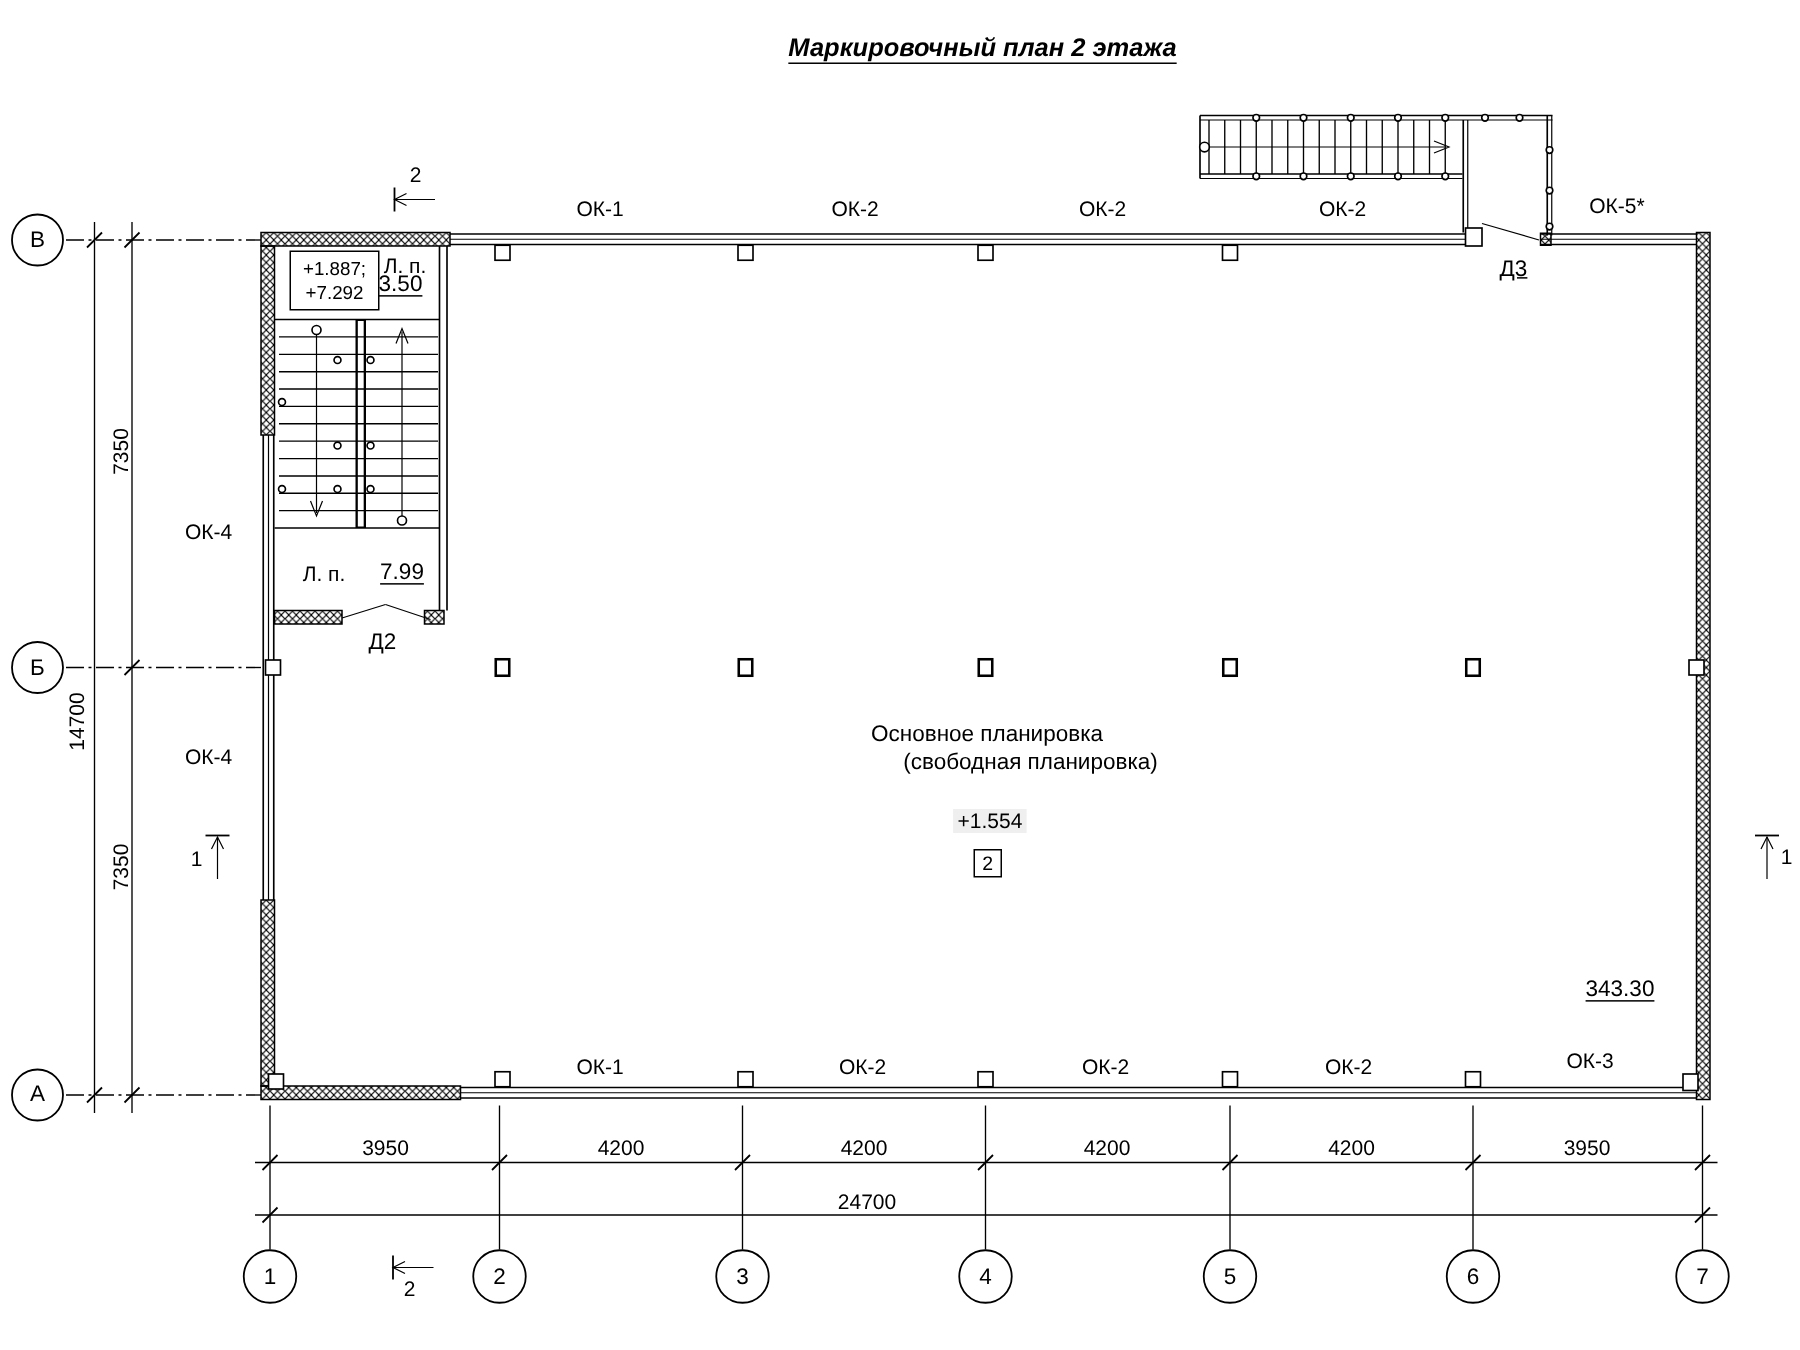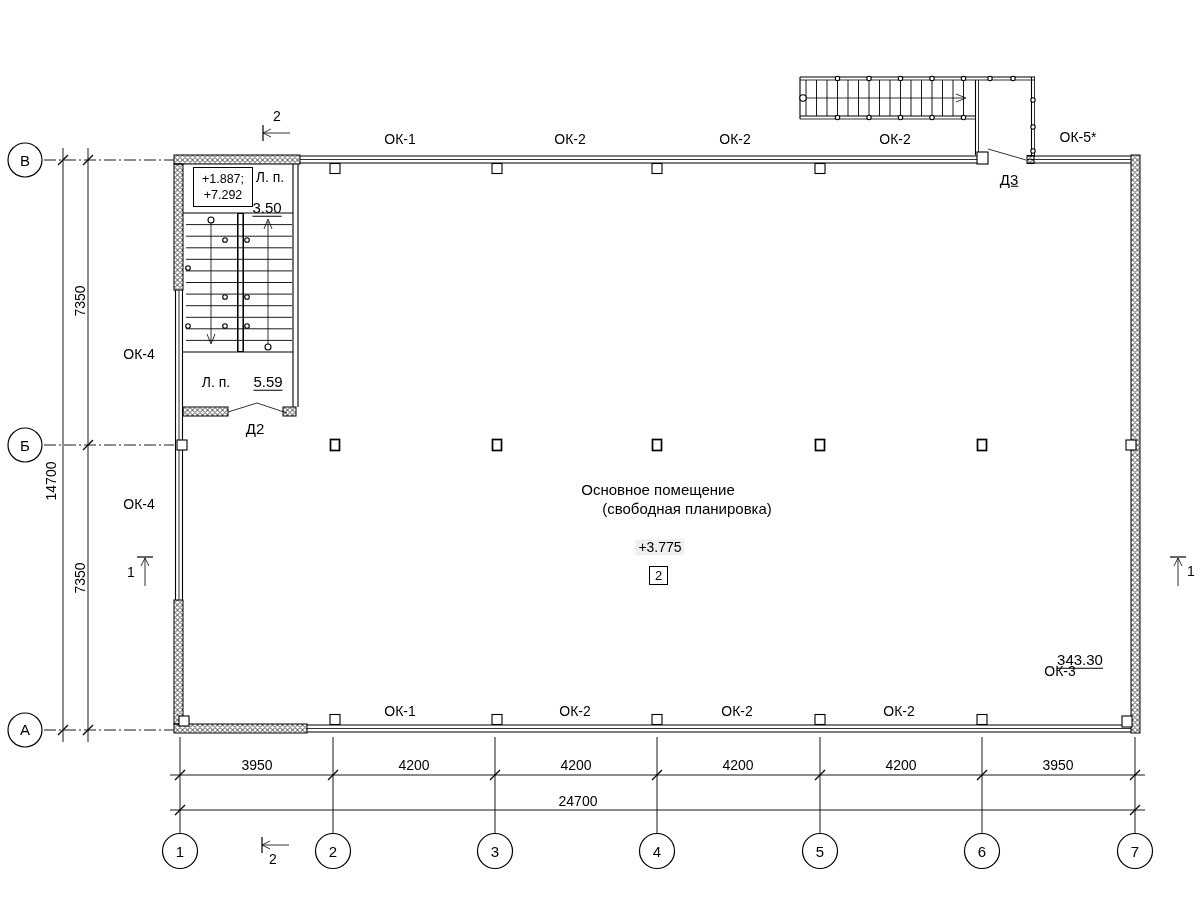--- a/index.html
+++ b/index.html
@@ -254,51 +254,52 @@
     <path class="m" d="M270 841 L262 845 L270 849"></path>
     <line class="tick" x1="137" y1="557" x2="153" y2="557"></line>
     <line class="m" x1="145" y1="558" x2="145" y2="586"></line>
     <path class="m" d="M141 566 L145 558 L149 566"></path>
     <line class="tick" x1="1170" y1="557" x2="1186" y2="557"></line>
     <line class="m" x1="1178" y1="558" x2="1178" y2="586"></line>
     <path class="m" d="M1174 566 L1178 558 L1182 566"></path>
   </g>
 </svg>
 
+<div class="lbl title" style="left:655px;top:33px;">Маркировочный план 2 этажа</div>
 
 <div class="lbl" style="left:400px;top:140px;">ОК-1</div>
 <div class="lbl" style="left:570px;top:140px;">ОК-2</div>
 <div class="lbl" style="left:735px;top:140px;">ОК-2</div>
 <div class="lbl" style="left:895px;top:140px;">ОК-2</div>
 <div class="lbl" style="left:1078px;top:138px;">ОК-5*</div>
 
 <div class="lbl" style="left:400px;top:712px;">ОК-1</div>
 <div class="lbl" style="left:575px;top:712px;">ОК-2</div>
 <div class="lbl" style="left:737px;top:712px;">ОК-2</div>
 <div class="lbl" style="left:899px;top:712px;">ОК-2</div>
-<div class="lbl" style="left:1060px;top:672px;">ОК-3</div>
+<div class="lbl" style="left:1060px;top:708px;">ОК-3</div>
 
 <div class="lbl" style="left:139px;top:355px;">ОК-4</div>
 <div class="lbl" style="left:139px;top:505px;">ОК-4</div>
 
 <div class="lbl big" style="left:255px;top:429px;">Д2</div>
 <div class="lbl big" style="left:1009px;top:180px;text-decoration:underline;">Д3</div>
 
 <div class="elevbox ctr">
   <span>+1.887;</span>
   <span>+7.292</span>
 </div>
 <div class="lbl" style="left:270px;top:178px;">Л. п.</div>
-<div class="lbl big ul" style="left:267px;top:208px;">3.50</div>
+<div class="lbl big ul" style="left:267px;top:190px;">3.50</div>
 <div class="lbl" style="left:216px;top:383px;">Л. п.</div>
-<div class="lbl big ul" style="left:268px;top:382px;">5.59</div>
-
-<div class="lbl big" style="left:658px;top:490px;">Основное помещение</div>
+<div class="lbl big ul" style="left:268px;top:382px;">7.99</div>
+
+<div class="lbl big" style="left:658px;top:490px;">Основное планировка</div>
 <div class="lbl big" style="left:658px;top:509px;margin-left:29px;">(свободная планировка)</div>
-<div class="lbl" style="left:660px;top:548px;"><span class="elevtag">+3.775</span></div>
+<div class="lbl" style="left:660px;top:548px;"><span class="elevtag">+1.554</span></div>
 <div class="roomnum">2</div>
 <div class="lbl big ul" style="left:1080px;top:660px;text-align:right;">343.30</div>
 
 <div class="lbl" style="left:257px;top:766px;">3950</div>
 <div class="lbl" style="left:414px;top:766px;">4200</div>
 <div class="lbl" style="left:576px;top:766px;">4200</div>
 <div class="lbl" style="left:738px;top:766px;">4200</div>
 <div class="lbl" style="left:901px;top:766px;">4200</div>
 <div class="lbl" style="left:1058px;top:766px;">3950</div>
 <div class="lbl" style="left:578px;top:802px;">24700</div>

